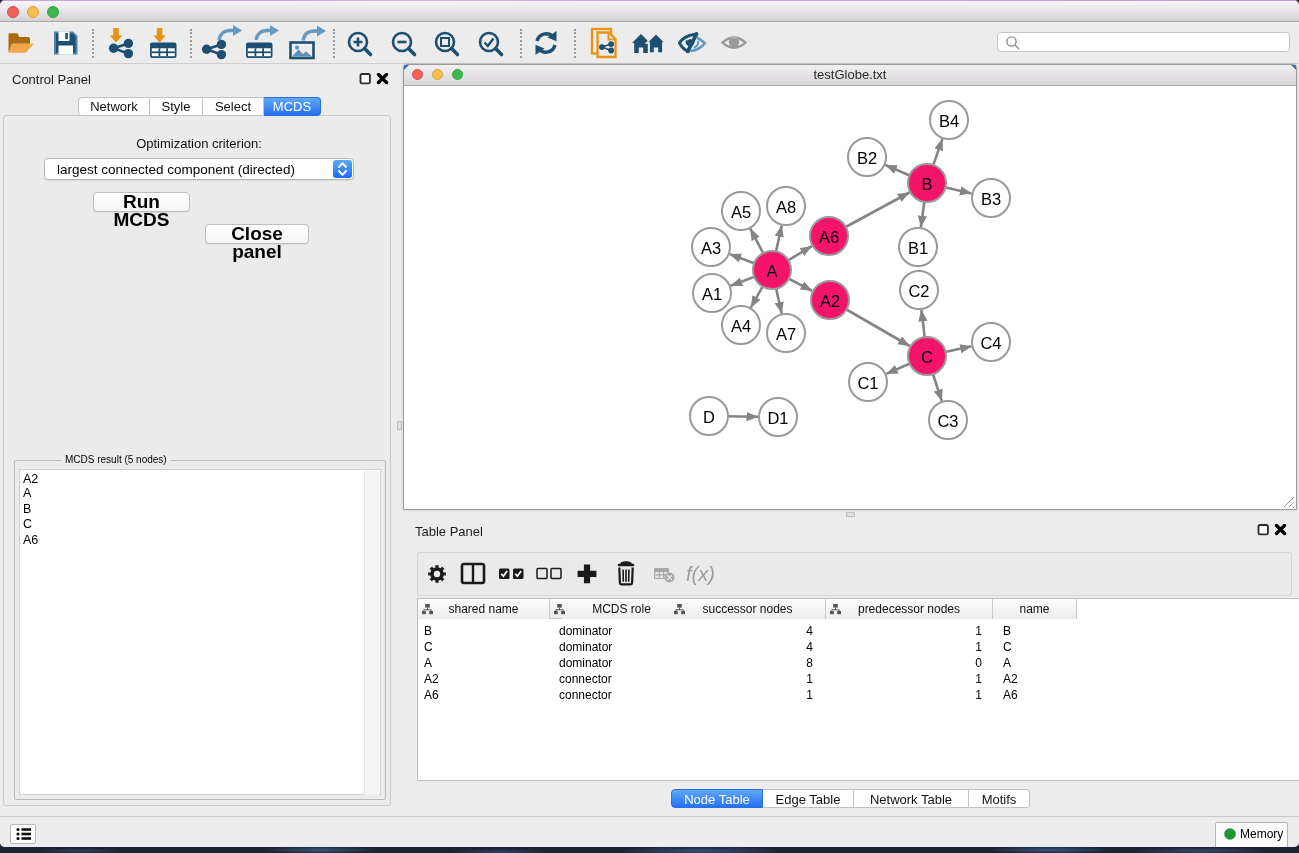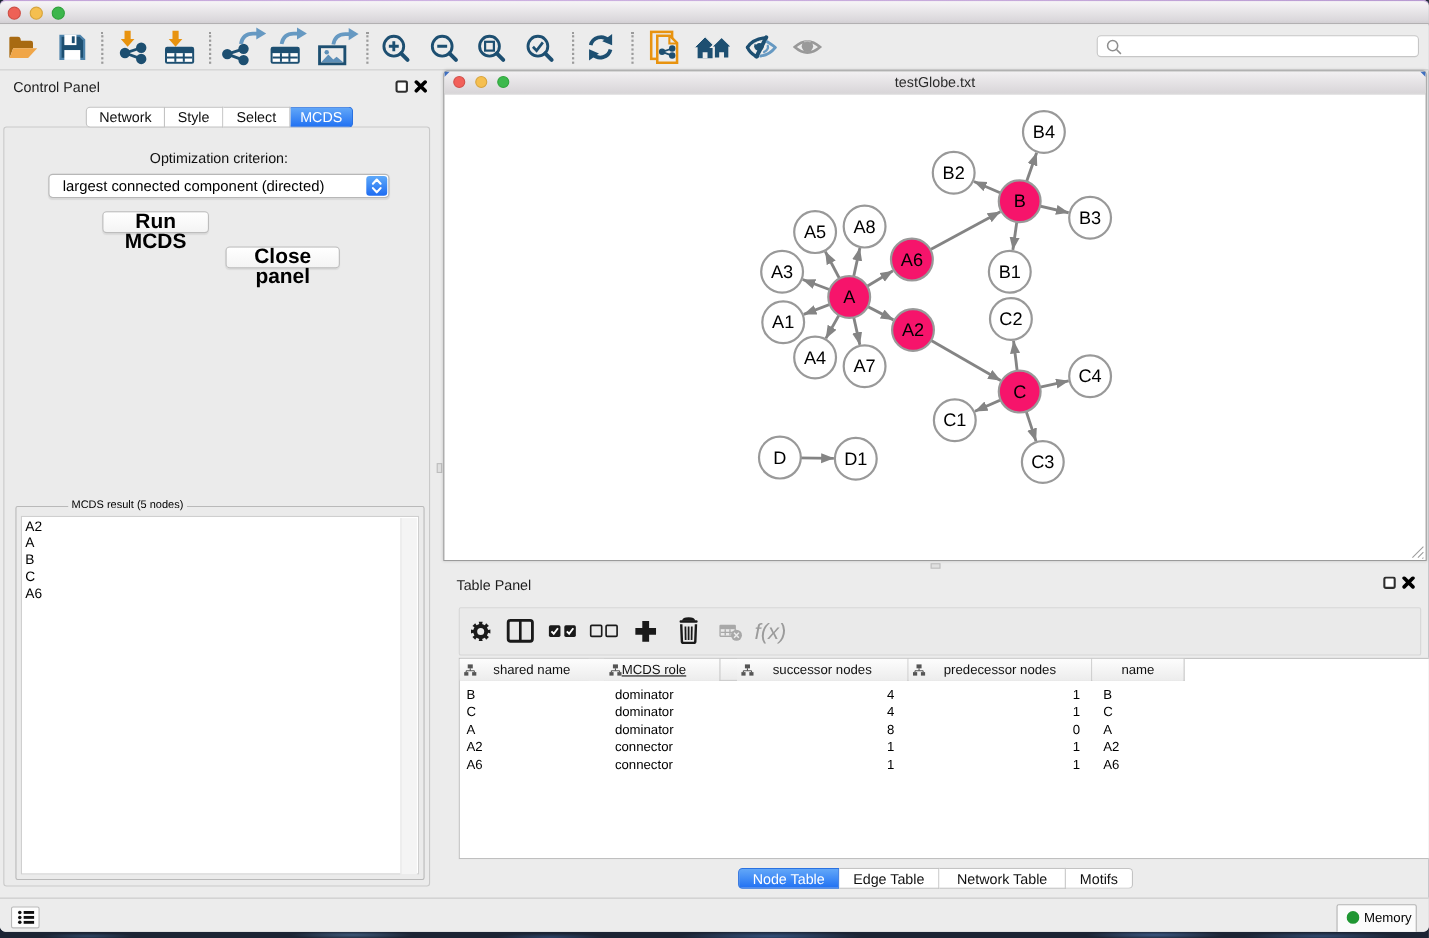--- a/index.html
+++ b/index.html
@@ -350,21 +350,21 @@
         <line x1="245.6" y1="19" x2="245.6" y2="24.8" stroke="#a8a8a8" stroke-width="1.2"></line>
         <line x1="237.2" y1="21.9" x2="249.8" y2="21.9" stroke="#a8a8a8" stroke-width="1.2"></line>
         <circle cx="251.5" cy="24.5" r="5" fill="#a8a8a8"></circle>
         <path d="M249.3,22.3 L253.7,26.7 M253.7,22.3 L249.3,26.7" stroke="#eaeaea" stroke-width="1.4"></path>
 <text x="268" y="28" font-family="Liberation Serif, serif" font-style="italic" font-size="20" fill="#9b9b9b">f(x)</text>
       </svg>
   </div>
   <div id="table">
     <div style="position:absolute;left:0;top:0;width:659px;height:20px;background:linear-gradient(#fdfdfd,#ebebeb);border-bottom:1px solid #c9c9c9;"></div>
     <div class="th" style="left:0px;width:132px;">shared name</div>
-    <div class="th" style="left:117px;width:120px;text-decoration:underline;">MCDS role</div>
+    <div class="th" style="left:144px;width:120px;">MCDS role</div>
     <div class="th" style="left:252px;width:156px;">successor nodes</div>
     <div class="th" style="left:408px;width:167px;">predecessor nodes</div>
     <div class="th" style="left:575px;width:84px;">name</div>
     <svg width="659" height="20" style="position:absolute;left:0;top:0;">
         <rect x="7.2" y="5" width="4.6" height="3.6" fill="#555"></rect>
         <line x1="9.5" y1="8.6" x2="9.5" y2="10.8" stroke="#555" stroke-width="1"></line>
         <line x1="5.8" y1="10.8" x2="13.2" y2="10.8" stroke="#555" stroke-width="1"></line>
         <line x1="5.8" y1="10.8" x2="5.8" y2="12" stroke="#555" stroke-width="1"></line>
         <line x1="13.2" y1="10.8" x2="13.2" y2="12" stroke="#555" stroke-width="1"></line>
         <rect x="4" y="12" width="3.8" height="3.2" fill="#555"></rect>

